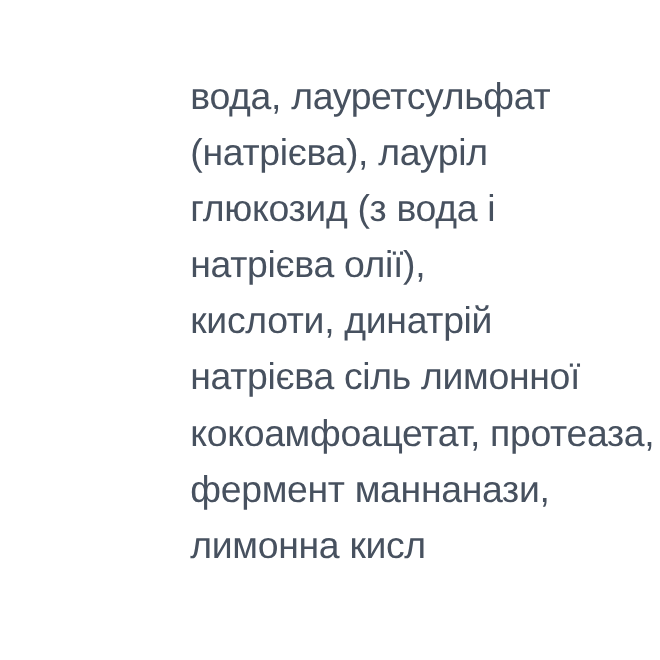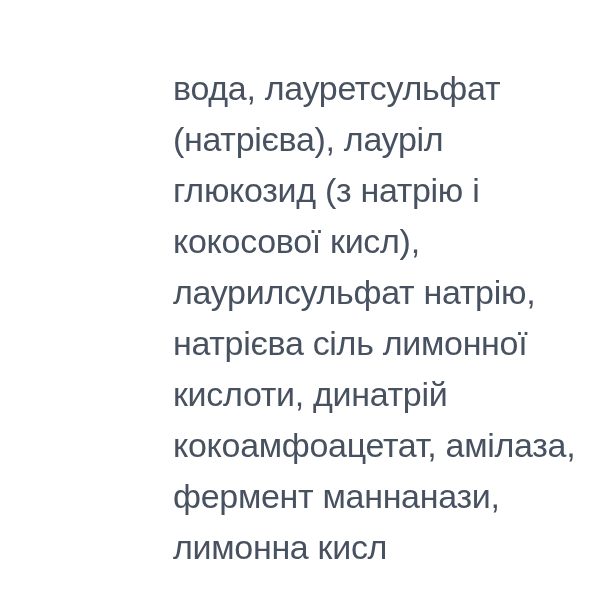--- a/index.html
+++ b/index.html
@@ -27,22 +27,21 @@
     white-space: nowrap;
   }
 </style>
 </head>
 <body>
 
 <div class="page">
   <div class="ingredients">
     <div class="line">вода, лауретсульфат</div>
     <div class="line">(натрієва), лауріл</div>
-    <div class="line">глюкозид (з натрію і</div>
-    <div class="line">кокосової кисл),</div>
-    <div class="line">лаурилсульфат натрію,</div>
+    <div class="line">глюкозид (з вода і</div>
+    <div class="line">натрієва олії),</div>
+    <div class="line">кислоти, динатрій</div>
     <div class="line">натрієва сіль лимонної</div>
-    <div class="line">кислоти, динатрій</div>
-    <div class="line">кокоамфоацетат, амілаза,</div>
+    <div class="line">кокоамфоацетат, протеаза,</div>
     <div class="line">фермент маннанази,</div>
     <div class="line">лимонна кисл</div>
   </div>
 </div>
 
 </body></html>

